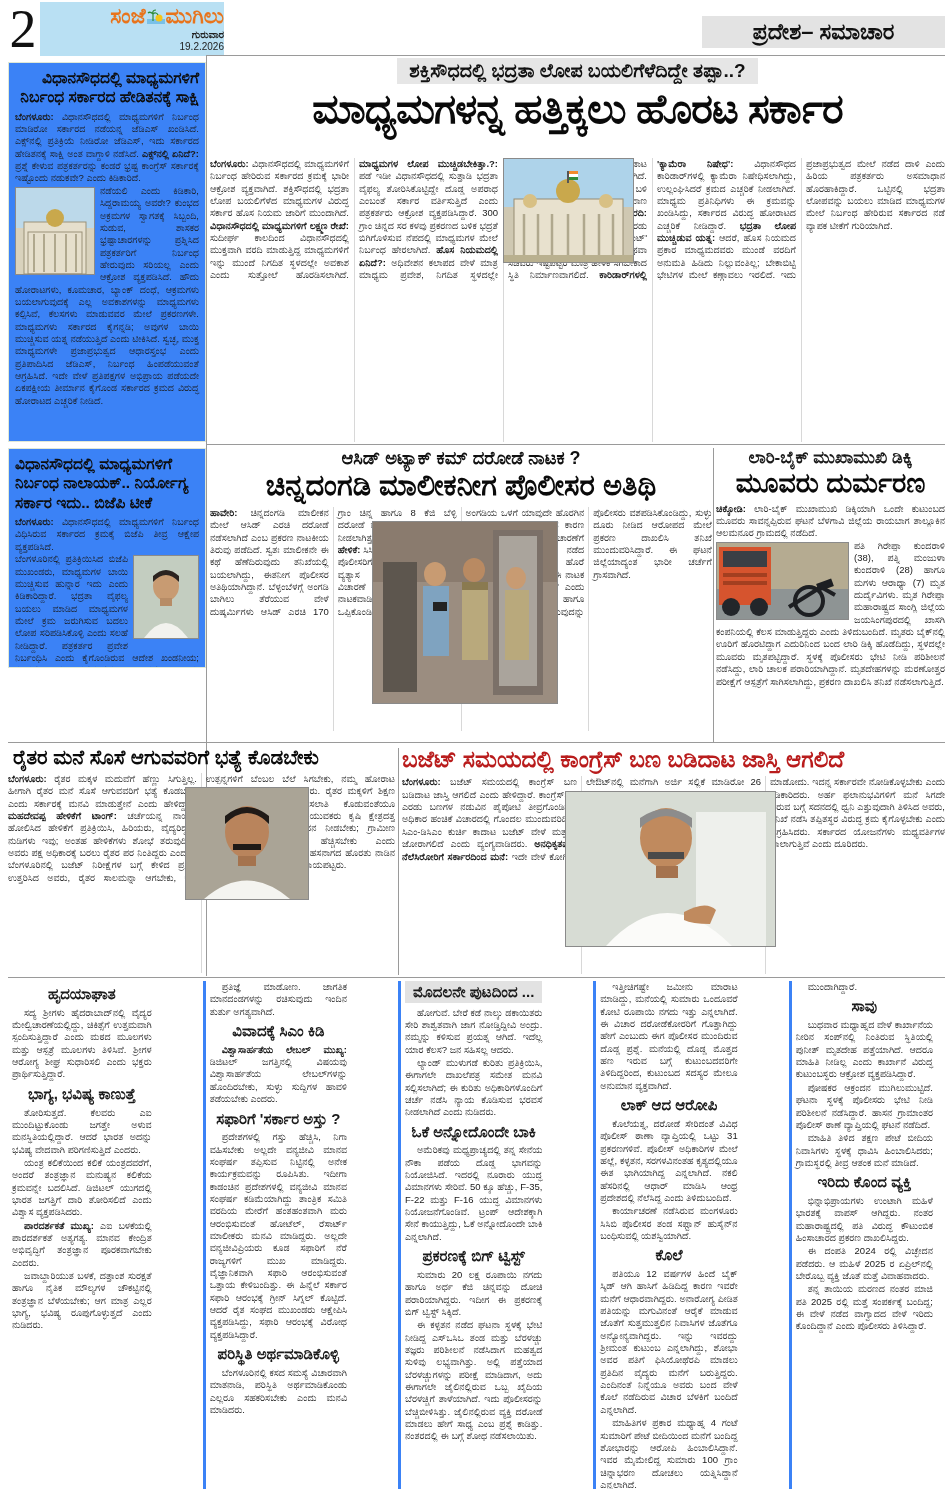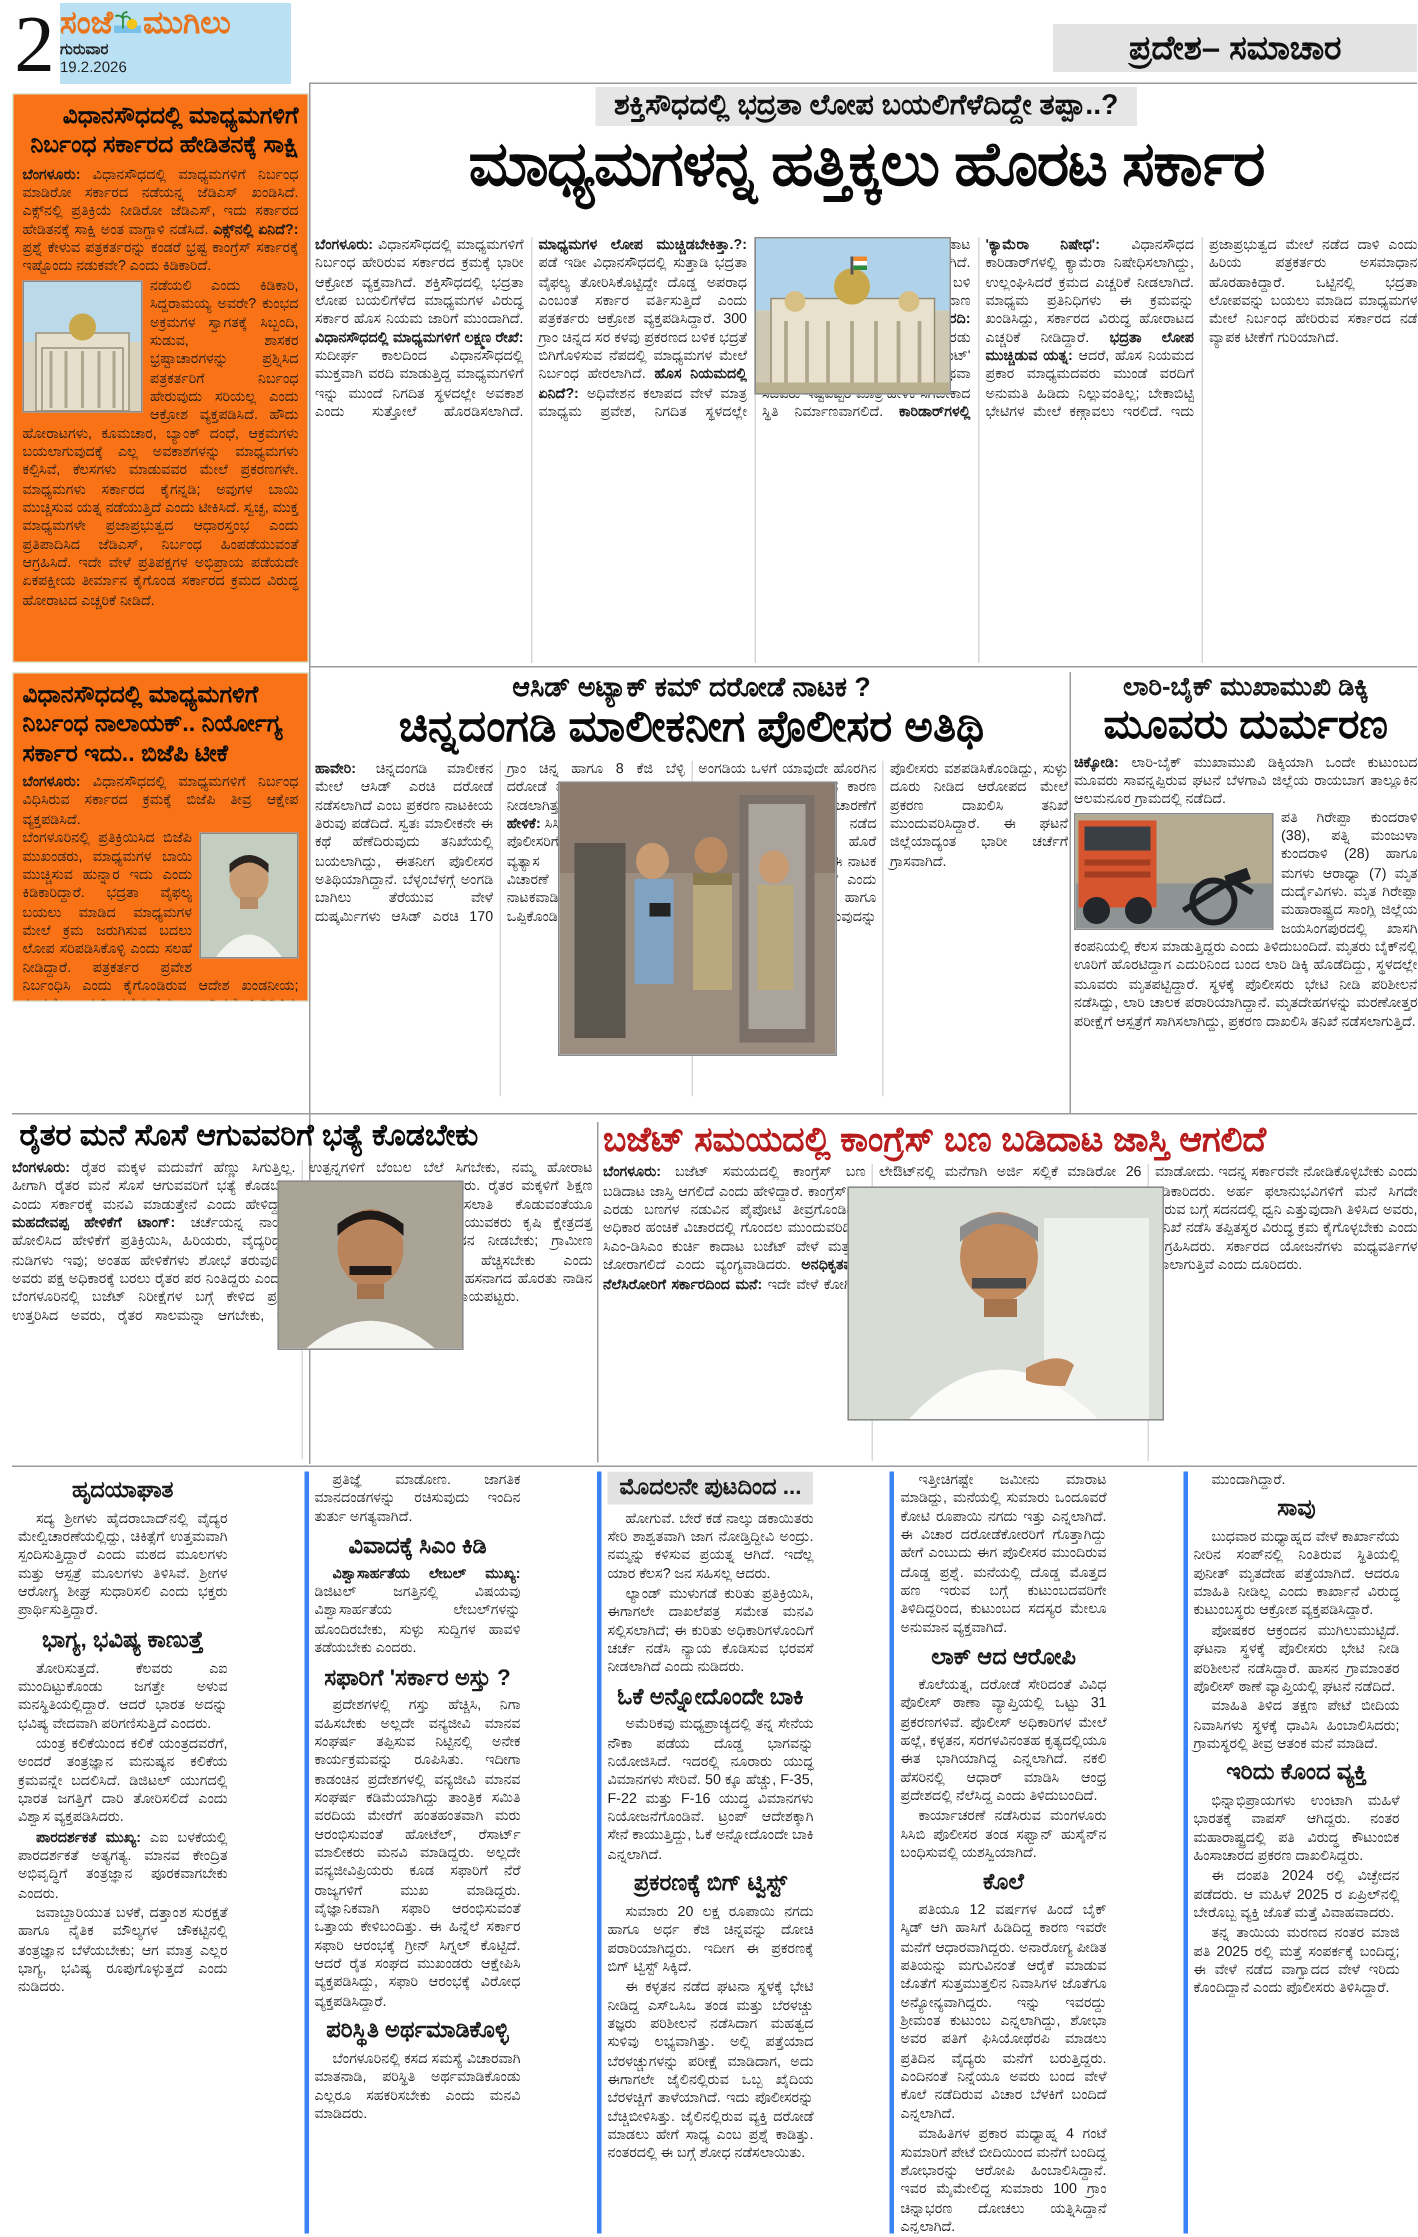--- a/index.html
+++ b/index.html
@@ -3,29 +3,29 @@
 <meta charset="utf-8">
 <style>
   html,body{margin:0;padding:0;background:#ffffff;}
   #page{position:relative;width:945px;height:1491px;background:#fff;overflow:hidden;
         font-family:"Liberation Sans","DejaVu Sans",sans-serif;color:#1a1a1a;}
   .hline{position:absolute;height:1px;background:#9a9a9a;}
   .vline{position:absolute;width:1px;background:#9a9a9a;}
   
   #pagenum{position:absolute;left:6px;top:0px;width:34px;height:58px;font-family:"Liberation Serif","DejaVu Serif",serif;
            font-size:54px;line-height:58px;text-align:center;color:#111;}
-  #mastbox{position:absolute;left:40px;top:2px;width:154px;height:54px;background:#b9e0f3;text-align:left;padding-top:2px;box-sizing:border-box;}
+  #mastbox{position:absolute;left:40px;top:2px;width:184px;height:54px;background:#b9e0f3;text-align:right;padding-top:2px;box-sizing:border-box;}
   #papername{font-size:21px;font-weight:bold;color:#e8741c;line-height:24px;white-space:nowrap;}
   #papername .logo{display:inline-block;vertical-align:middle;margin:0 1px;}
   #mweekday{font-size:10px;font-weight:bold;color:#222;line-height:12px;}
   #mdate{font-size:10px;color:#222;line-height:12px;}
   #sectionlabel{position:absolute;right:0px;top:16px;width:243px;height:32px;background:#e3e3e3;
                 font-size:22px;font-weight:bold;text-align:center;line-height:32px;color:#111;}
   
-  .greenbox{position:absolute;left:8px;width:198px;background:#f97316;border:1px solid #dfe8d6;box-sizing:border-box;
+  .greenbox{position:absolute;left:8px;width:198px;background:#3b82f6;border:1px solid #dfe8d6;box-sizing:border-box;
             padding:5px 6px;overflow:hidden;}
   #greenbox1{top:62px;height:380px;}
   #greenbox2{top:448px;height:220px;}
   .gb-head{font-size:15.5px;font-weight:bold;line-height:1.25;color:#0d0d0d;margin:0 0 4px 0;}
   #greenbox1 .gb-head{text-align:right;}
   
   .flow{font-size:9.5px;line-height:1.3;text-align:justify;}
   .seg-b{font-weight:bold;}
   .seg-h{display:block;text-align:center;font-weight:bold;font-size:15px;line-height:1.25;margin:4px 0 3px;}
   .seg-ht{display:block;text-align:center;font-weight:bold;font-size:15px;background:#e2e2e2;padding:1px 0;margin:0 0 4px;}

